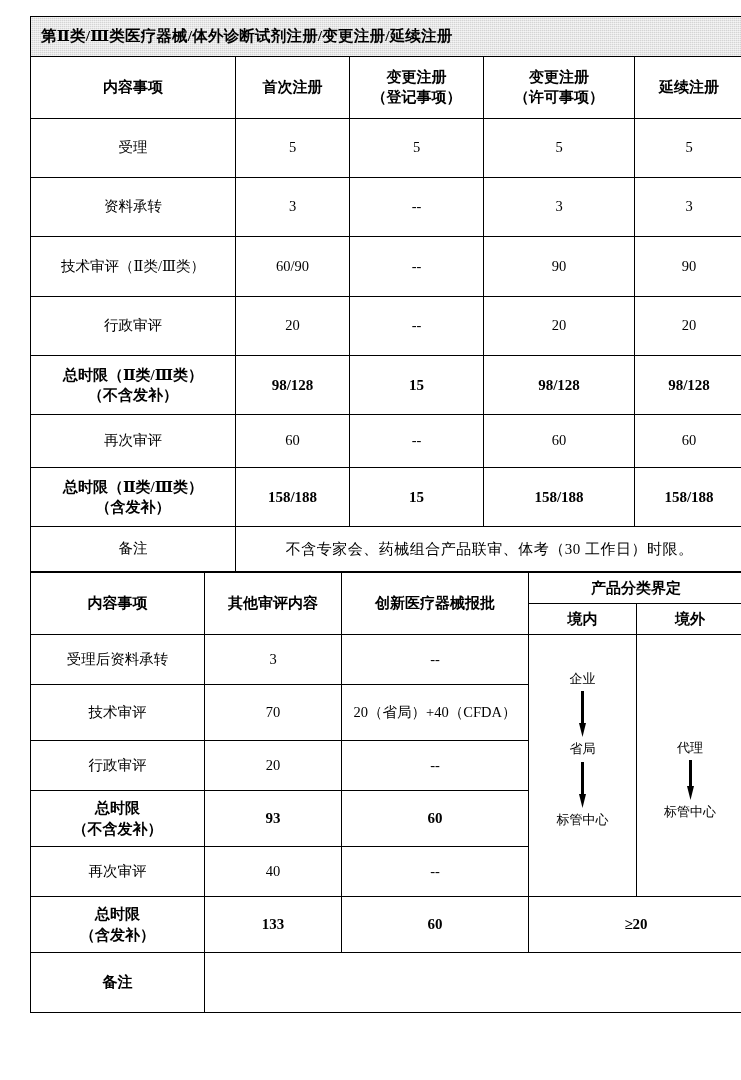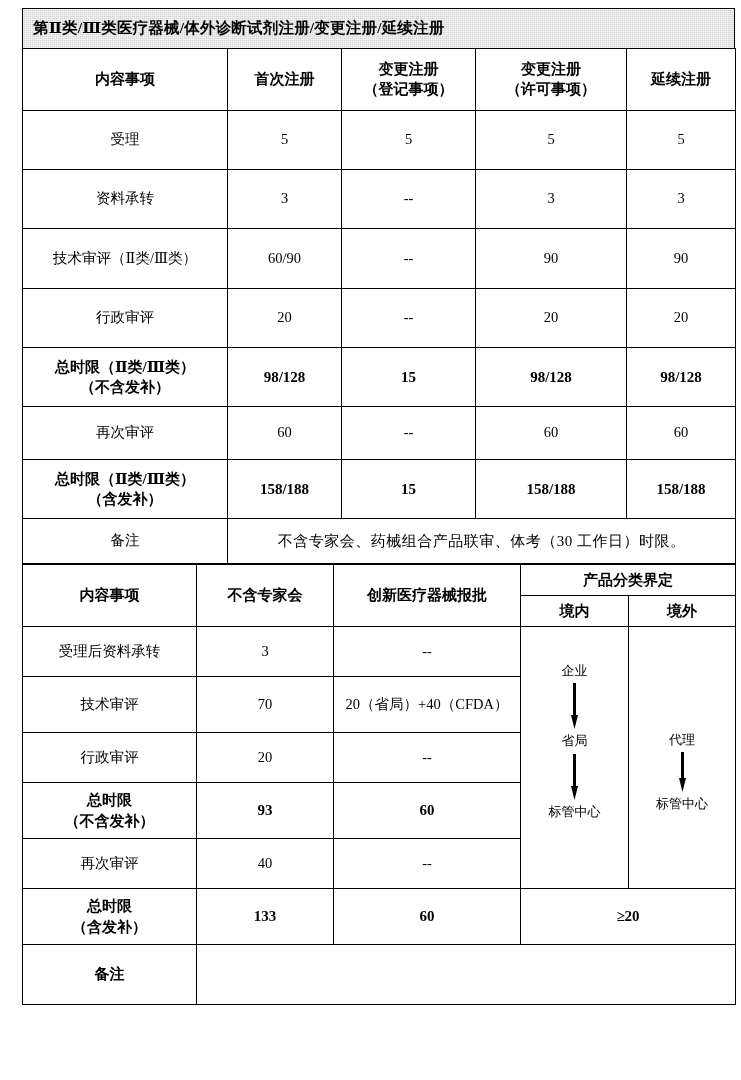--- a/index.html
+++ b/index.html
@@ -8,21 +8,21 @@
     width: 741px; height: 1080px;
     background: #ffffff;
     font-family: "Liberation Serif", "DejaVu Serif", serif;
     color: #000000;
     overflow: hidden;
   }
   .page {
     position: relative;
     width: 741px;
     height: 1080px;
-    padding: 8px;
+    padding: 16px;
   }
 
   
   .tbl {
     border-collapse: collapse;
     table-layout: fixed;
     width: 713px;
     margin: 0 0 0 14px;
     border: 1px solid #000;
   }
@@ -222,21 +222,21 @@
     <colgroup>
       <col class="d1">
         <col class="d2">
         <col class="d3">
         <col class="d4">
         <col class="d5">
     </colgroup>
     <tbody>
       <tr class="hdr hgroup">
         <td rowspan="2">内容事项</td>
-        <td rowspan="2">不含专家会</td>
+        <td rowspan="2">其他审评内容</td>
         <td rowspan="2">创新医疗器械报批</td>
         <td colspan="2">产品分类界定</td>
       </tr>
       <tr class="hdr hsub">
         <td>境内</td>
         <td>境外</td>
       </tr>
 
       <tr class="r">
         <td>受理后资料承转</td>

